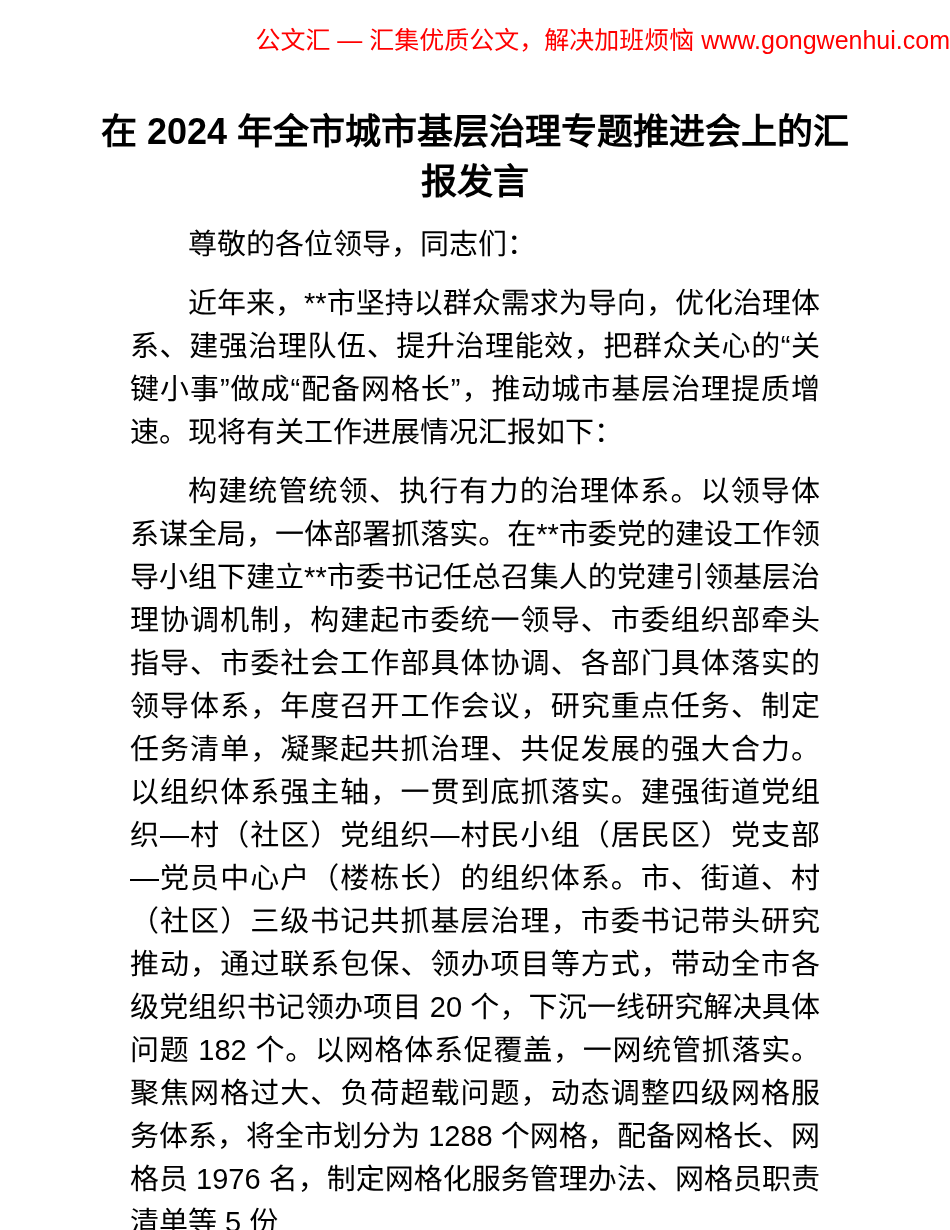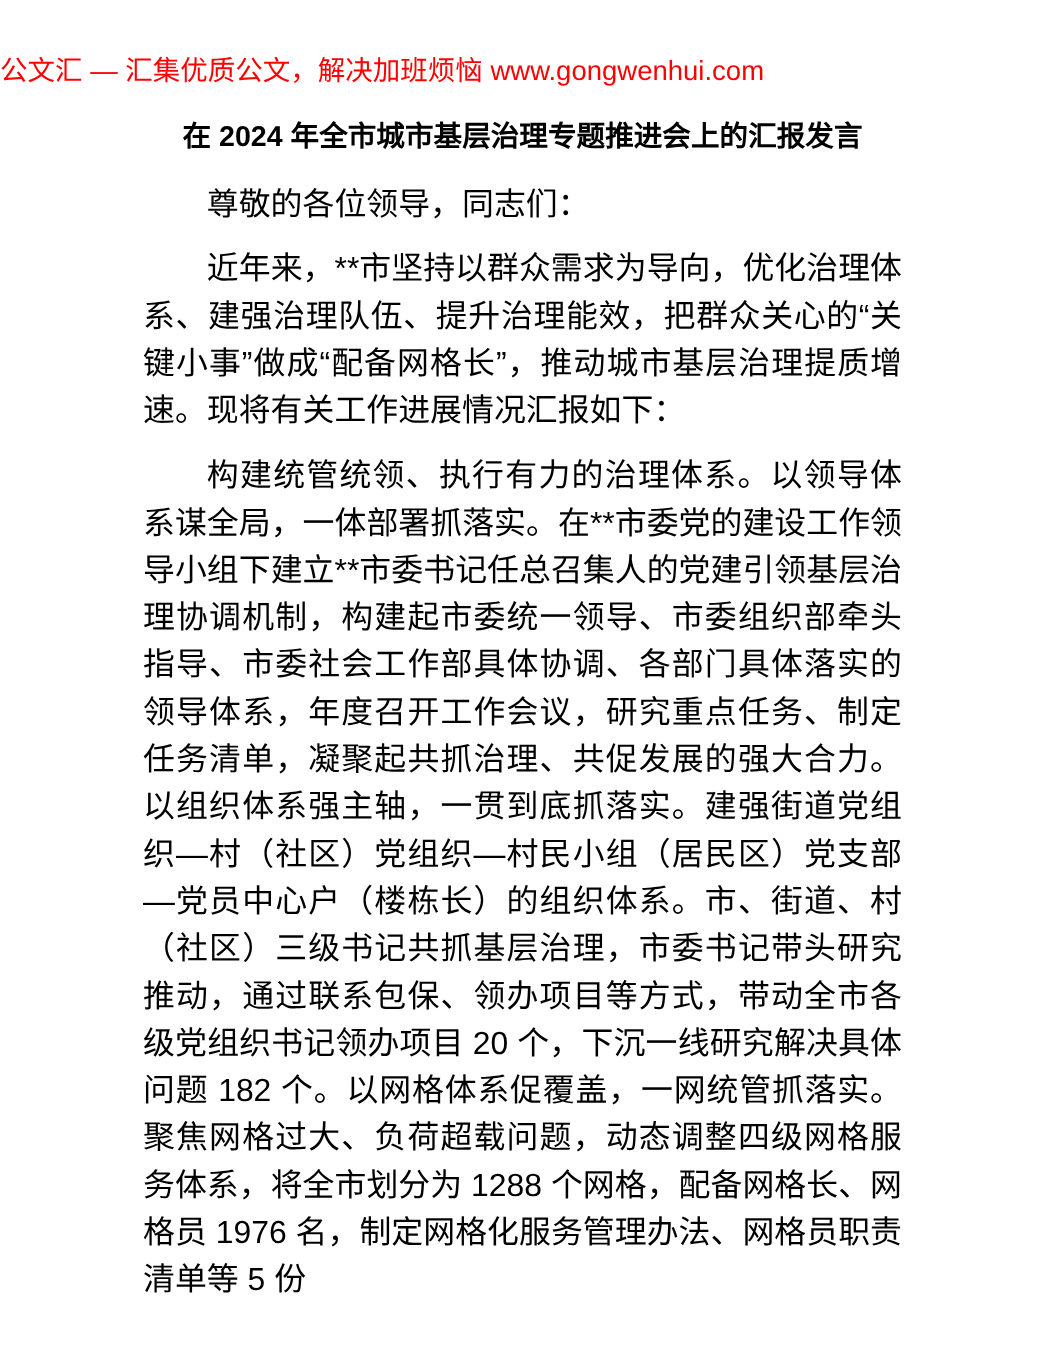--- a/index.html
+++ b/index.html
@@ -11,31 +11,31 @@
     position: relative;
     width: 950px;
     height: 1230px;
     margin: 0 auto;
     background: #ffffff;
     overflow: hidden;
     font-family: "Liberation Sans", "DejaVu Sans", sans-serif;
     color: #000000;
   }
   .watermark {
-    padding-top: 50px;
-    text-align: left;
+    padding-top: 25px;
+    text-align: right;
     font-size: 25px;
     line-height: 30px;
     font-weight: 400;
     
   }
   .doc-title {
-    margin: 19px 100px 0 100px;
+    margin: 52px 100px 0 100px;
     text-align: center;
-    font-size: 26px;
+    font-size: 36px;
     line-height: 50px;
     font-weight: 700;
     color: #000000;
   }
   .doc-body {
     margin: 12px 130px 0 130px;
     font-size: 29px;
     line-height: 43px;
     text-align: justify;
     color: #000000;

